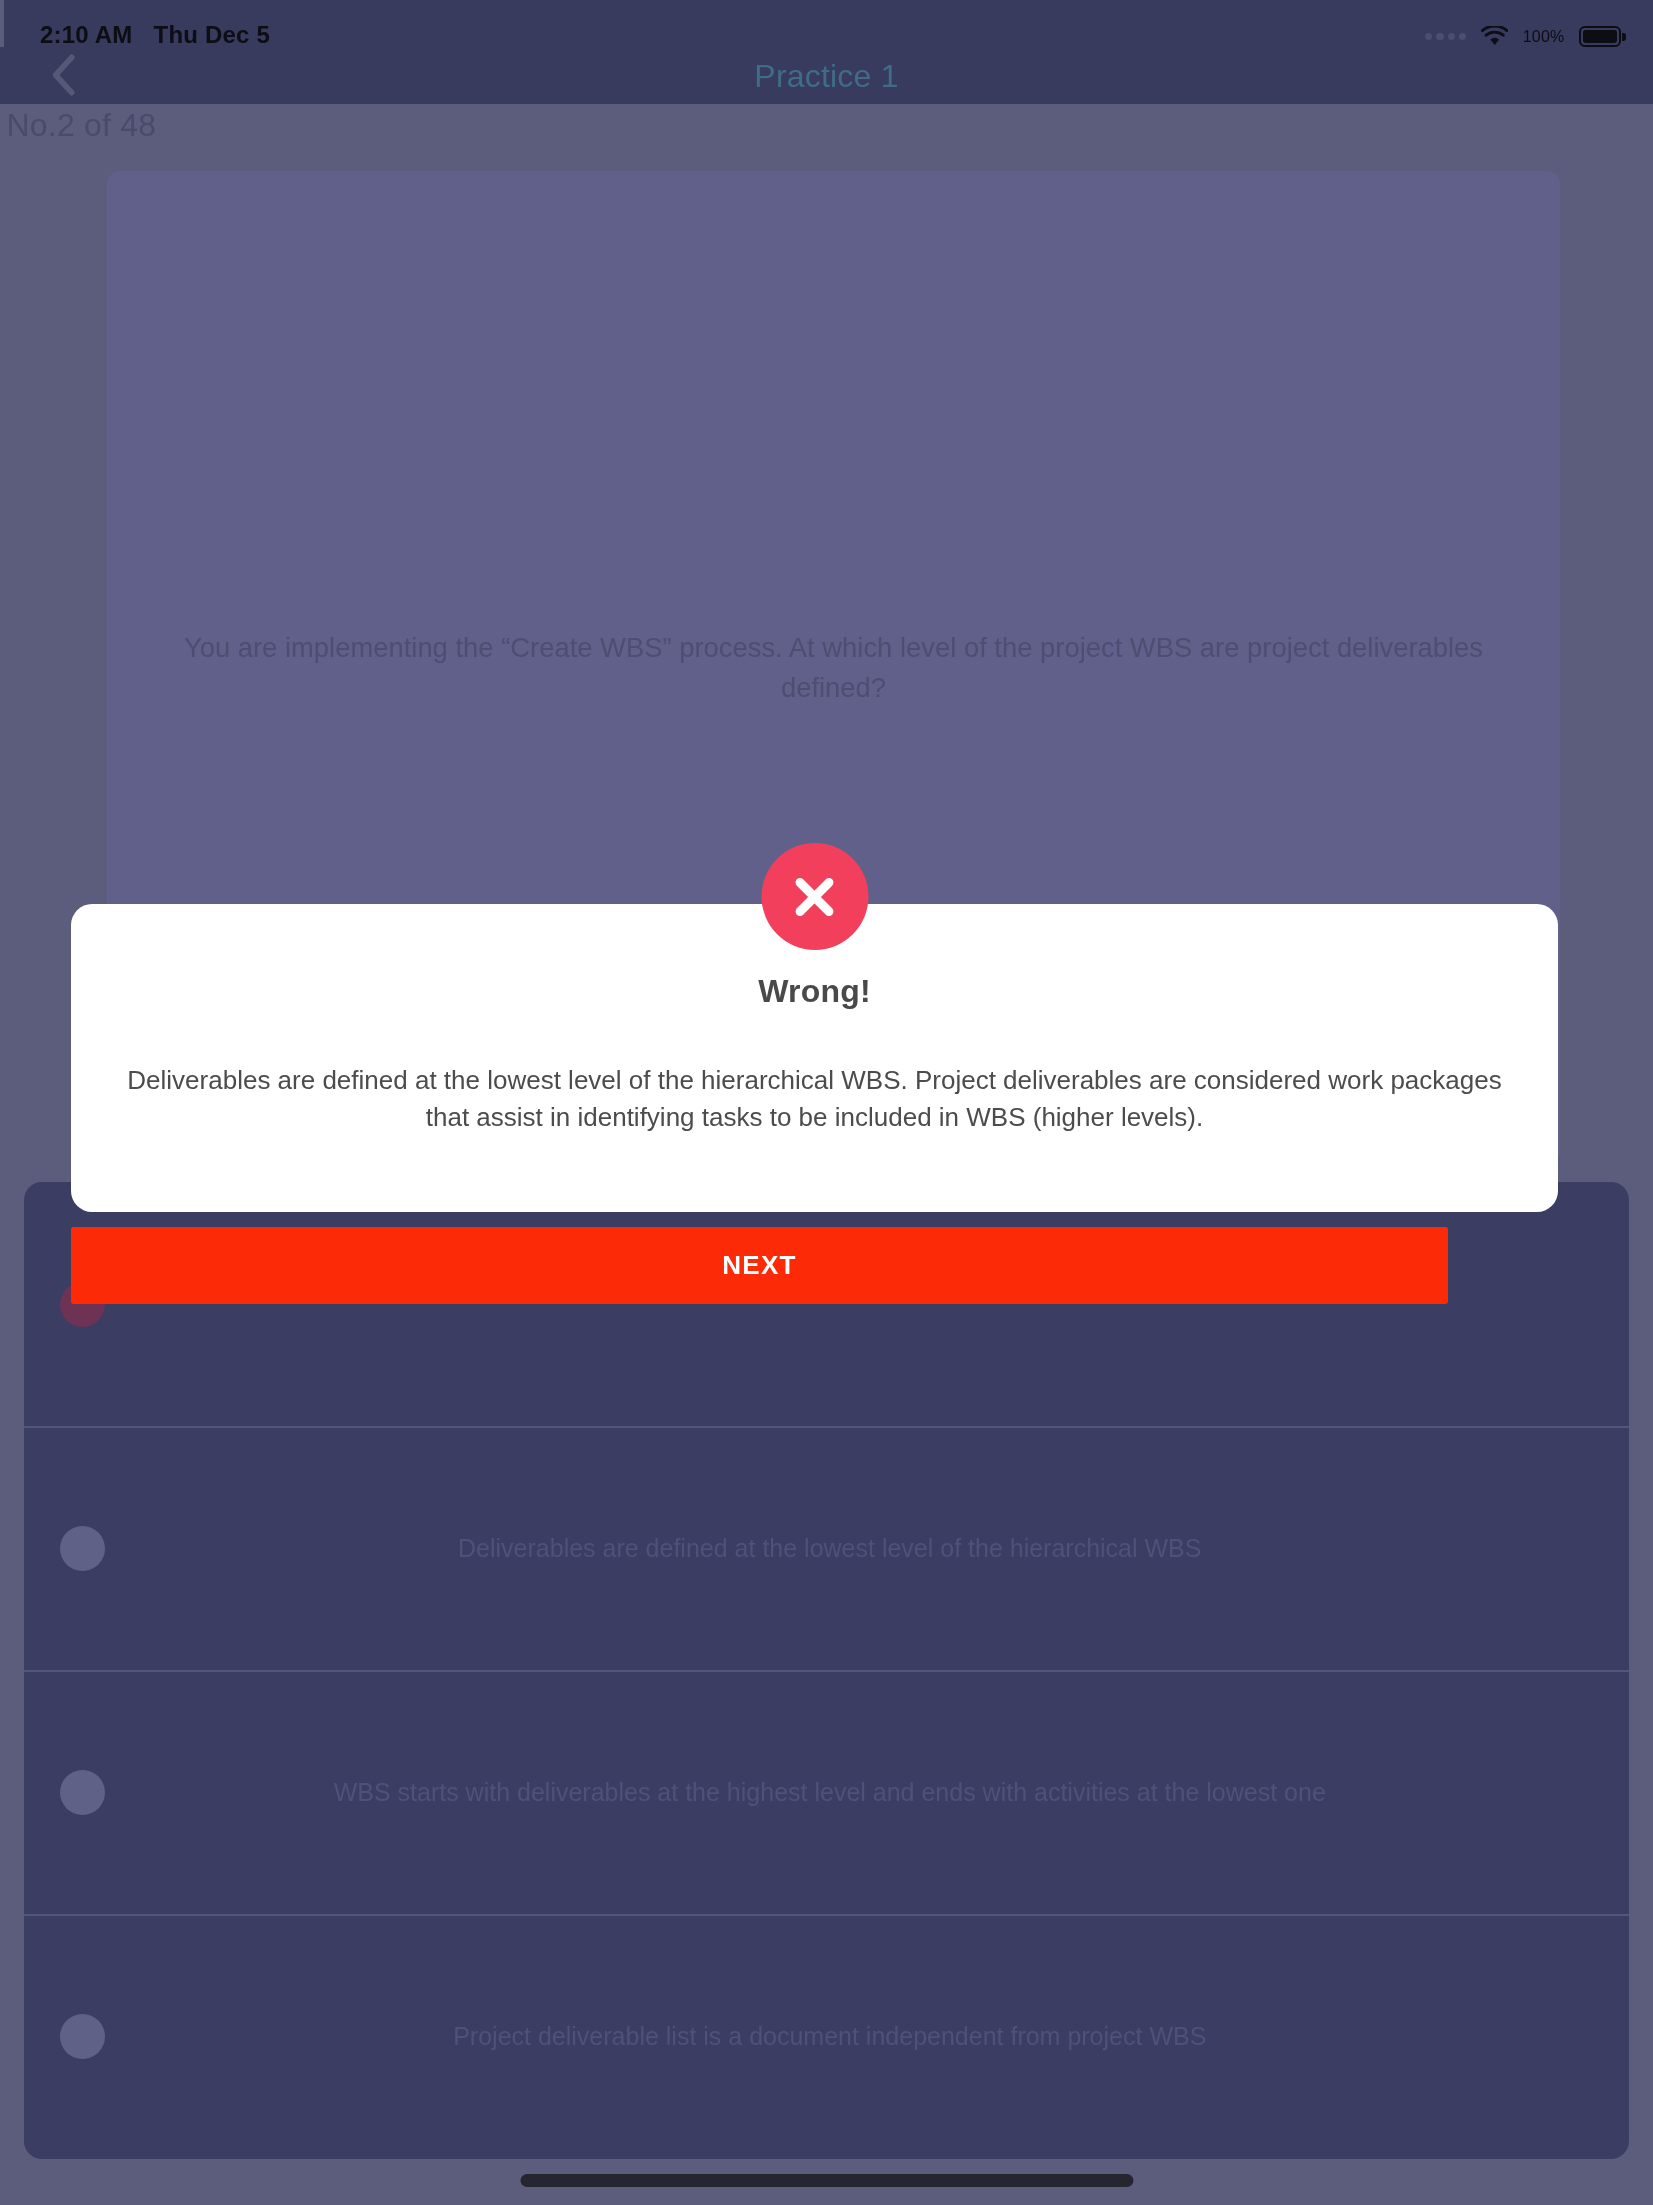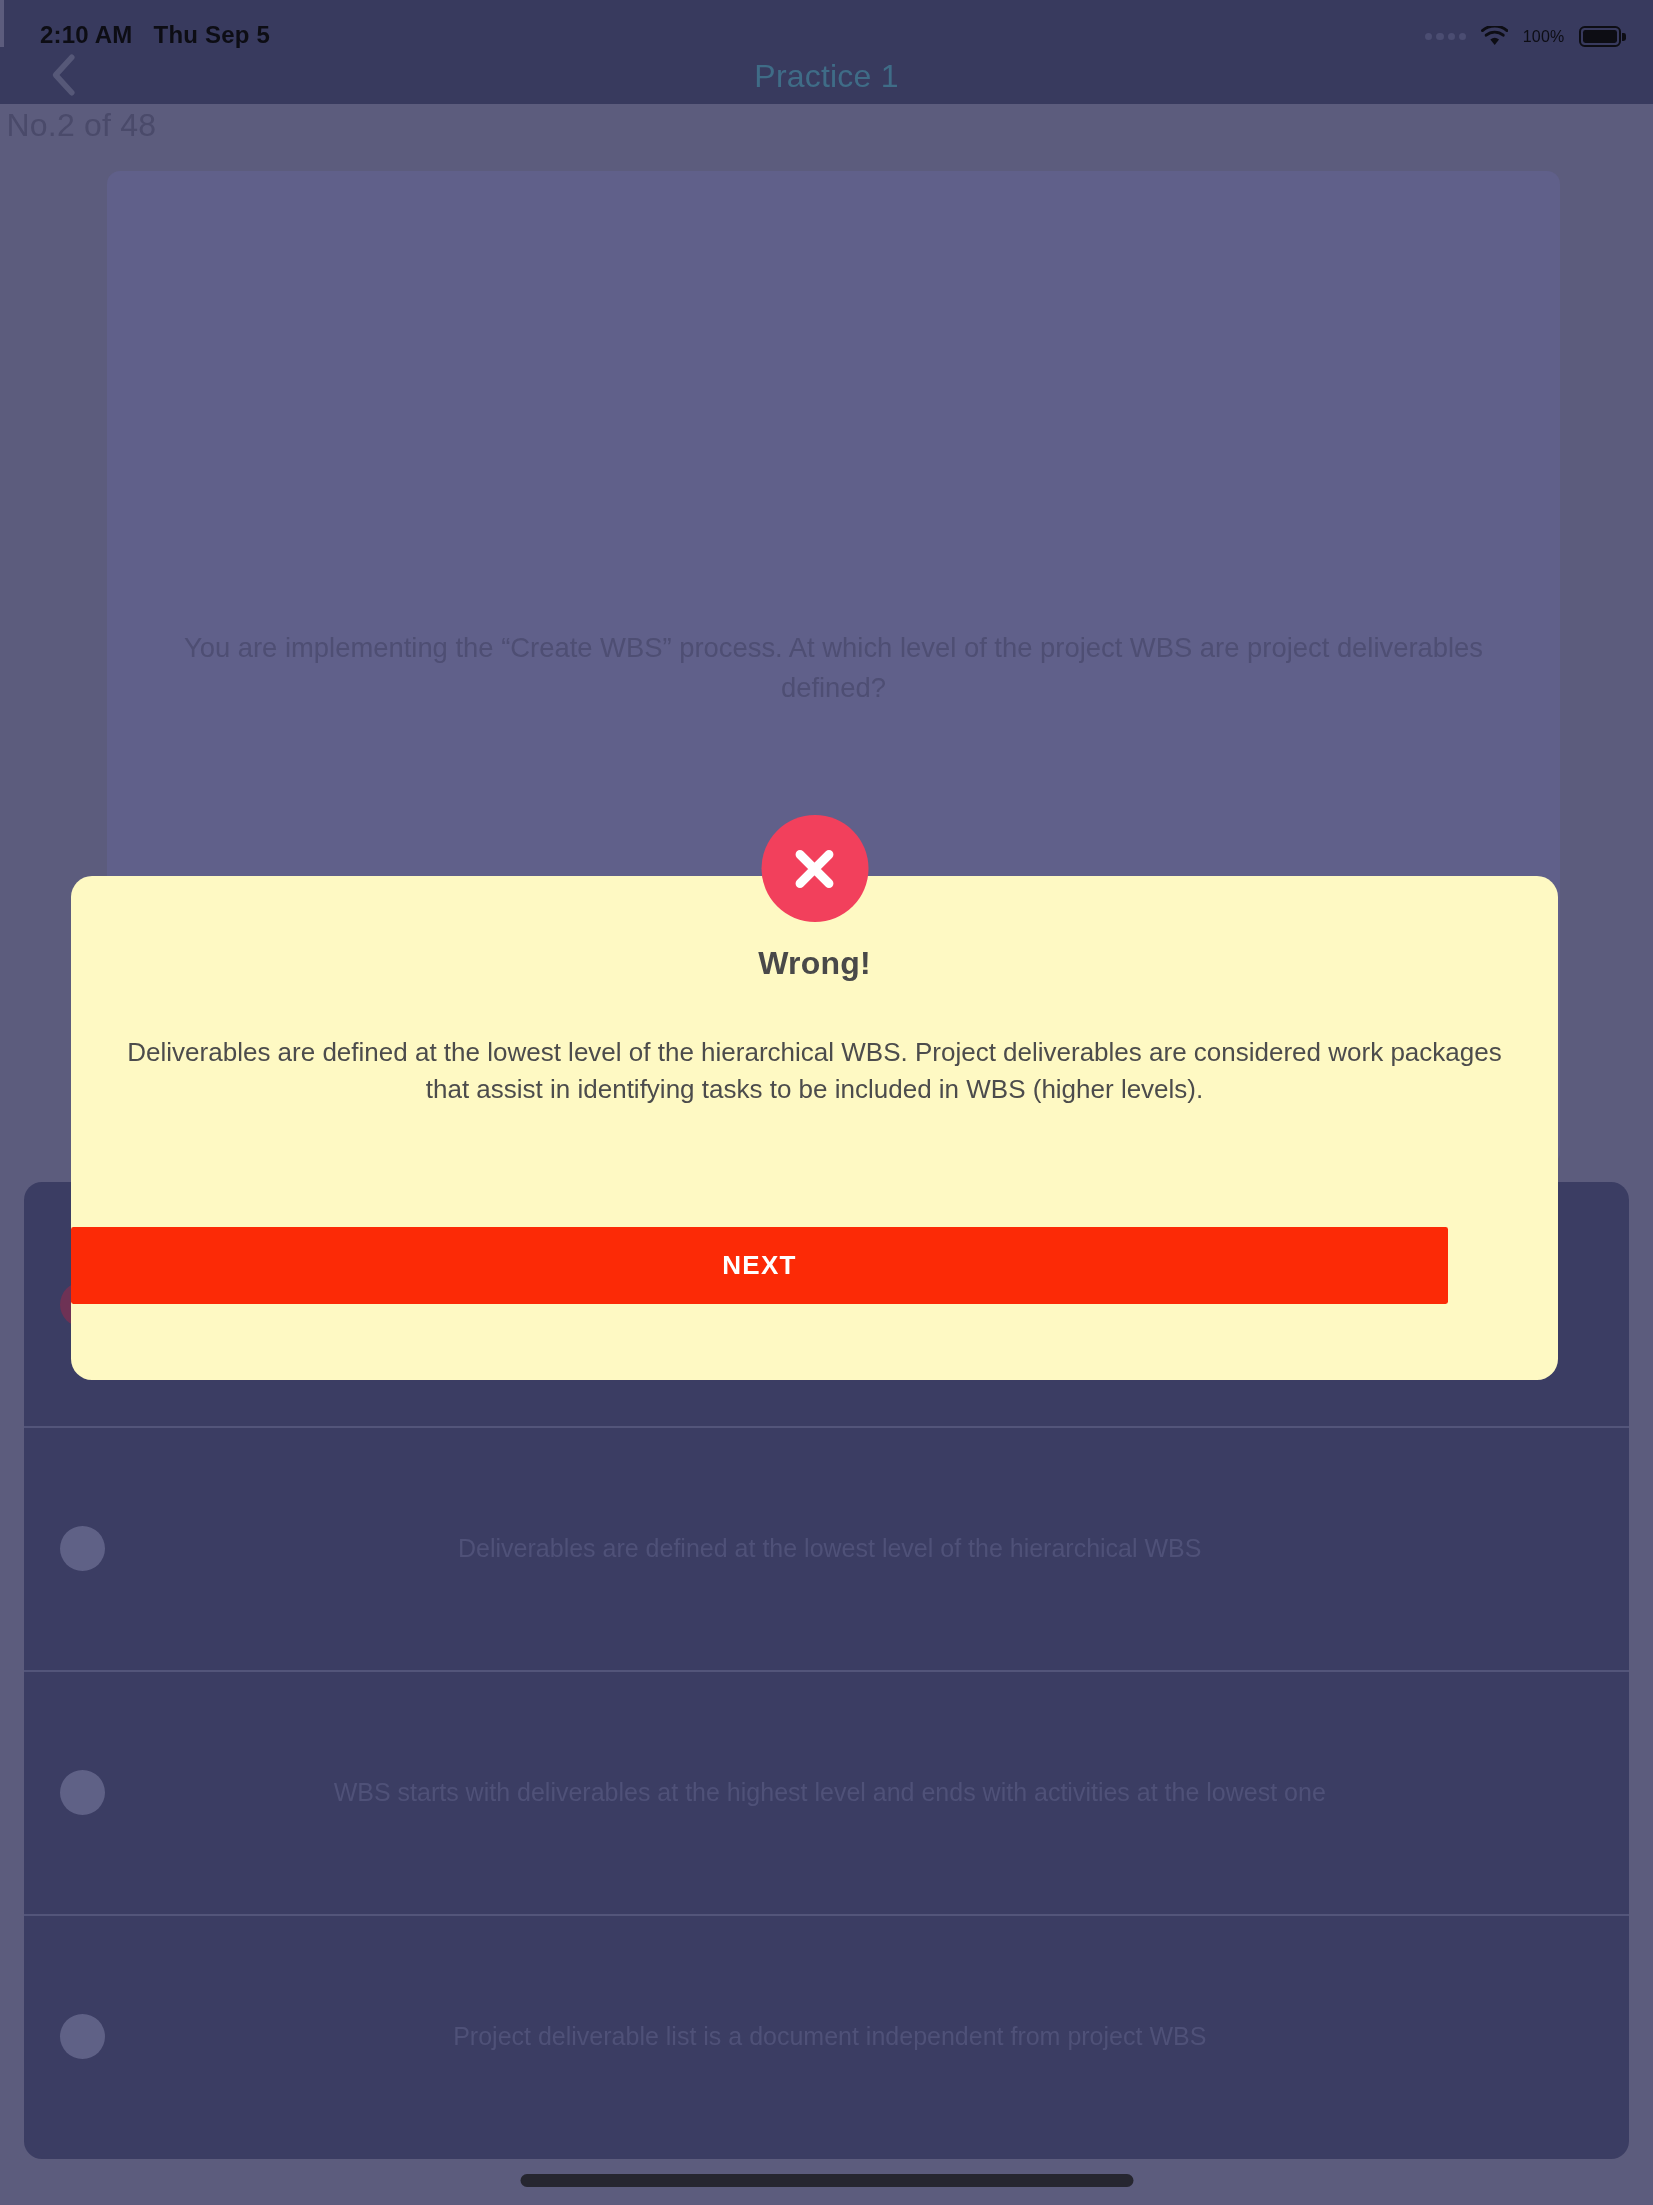--- a/index.html
+++ b/index.html
@@ -136,23 +136,23 @@
     text-align:center;
     font-size:25px; font-weight:400;
     color:#4f5178;
     line-height:1.4;
     padding-right:32px;
   }
 
   
   #modal {
     position:absolute;
-    left:71px; top:876px;
-    width:1487px; height:504px;
-    background:#fef9c3;
+    left:71px; top:904px;
+    width:1487px; height:308px;
+    background:#ffffff;
     border-radius:21px;
     z-index:50;
   }
   #result-badge {
     position:absolute;
     left:50%; top:-61px;
     transform:translateX(-50%);
     width:107px; height:107px;
     border-radius:50%;
     background:#f2405c;
@@ -202,21 +202,21 @@
   }
 </style>
 </head>
 <body>
 
 <div id="screen">
 
   <div id="status-bar">
     <div class="sb-left">
       <span class="sb-time">2:10 AM</span>
-      <span class="sb-date">Thu Sep 5</span>
+      <span class="sb-date">Thu Dec 5</span>
     </div>
     <div class="sb-right">
       <span class="sig-dots">
         <i></i>
           <i></i>
           <i></i>
           <i></i>
       </span>
       <span>
         <svg class="wifi-ico" viewBox="0 0 34 26" aria-hidden="true">

